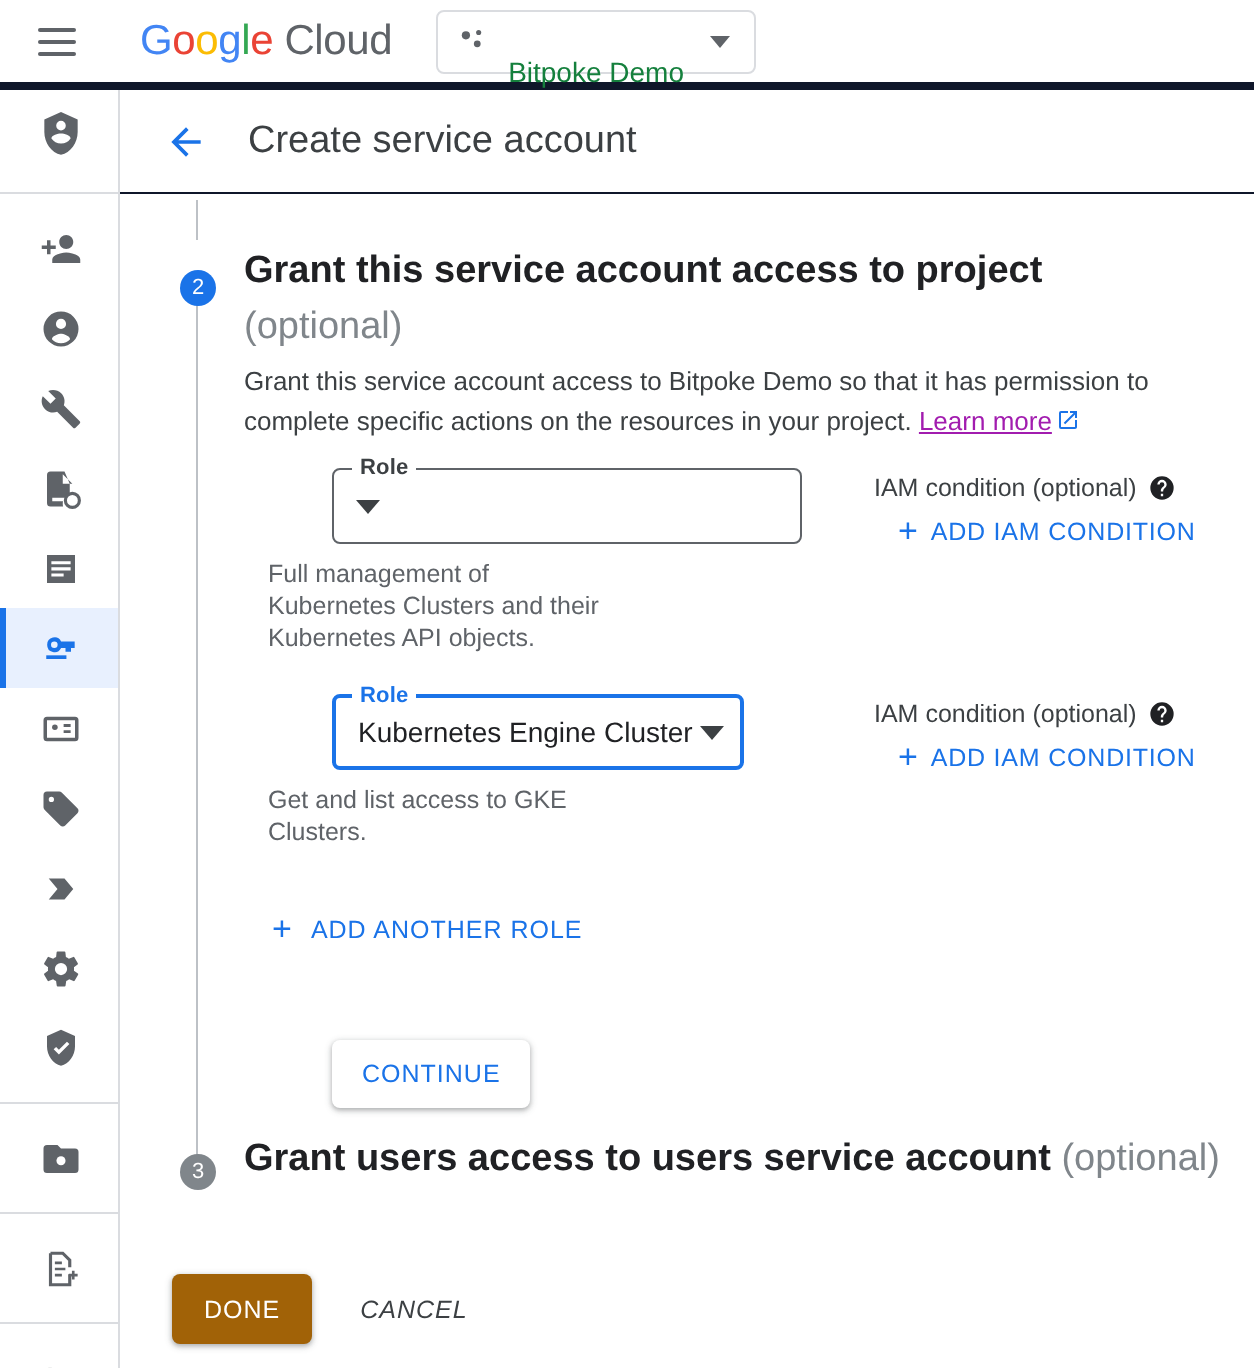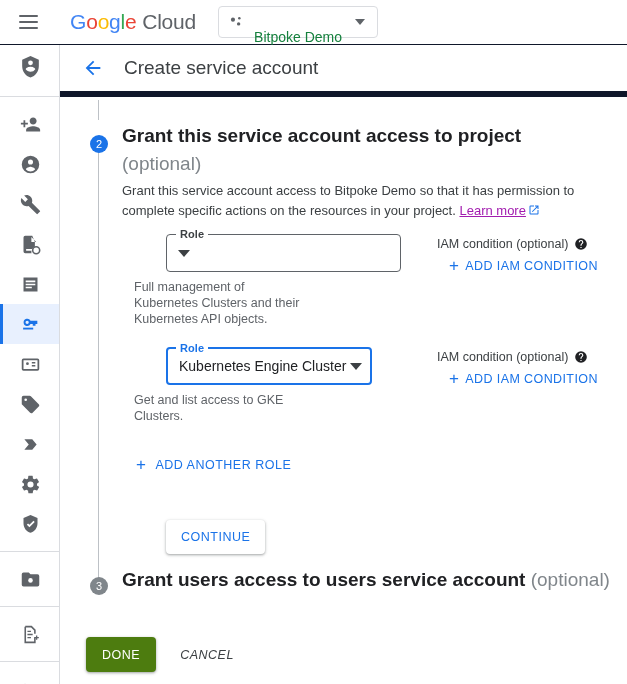--- a/index.html
+++ b/index.html
@@ -8,21 +8,21 @@
     overflow: hidden;
     background: #ffffff;
     font-family: "Liberation Sans", sans-serif;
     -webkit-font-smoothing: antialiased;
   }
   .app { position: relative; width: 627px; height: 684px; }
 
   
   .topbar {
     position: absolute; top: 0; left: 0; width: 627px; height: 45px;
-    background: #fff; border-bottom: 1px solid #0f172a;
+    background: #fff; border-bottom: 4px solid #0f172a;
     display: flex; align-items: center;
   }
   .hamburger {
     width: 24px; height: 24px; margin-left: 19px;
     display: flex; flex-direction: column; justify-content: center; gap: 4px;
     cursor: pointer;
   }
   .hamburger span { display: block; height: 2px; width: 19px; background: #5f6368; border-radius: 1px; }
   .brand { margin-left: 27px; font-size: 21px; letter-spacing: -0.2px; white-space: nowrap; cursor: pointer; }
   .brand .g1 { color: #4285f4; } .brand .g2 { color: #ea4335; }
@@ -53,21 +53,21 @@
   .rail-item.active { background: #e8f0fe; }
   .rail-item.active::before {
     content: ""; position: absolute; left: 0; top: 0; bottom: 0; width: 3px; background: #1a73e8;
   }
   .rail-divider { height: 1px; background: #dadce0; margin: 7px 0; }
   svg.ic { display: block; }
 
   
   .pagehead {
     position: absolute; top: 45px; left: 60px; width: 567px; height: 52px;
-    background: #fff; border-bottom: 6px solid #0f172a;
+    background: #fff; border-bottom: 1px solid #0f172a;
     display: flex; align-items: center;
   }
   .backbtn { width: 24px; height: 24px; margin-left: 21px; cursor: pointer; display:flex; align-items:center; justify-content:center;}
   .pagetitle { margin-left: 19px; font-size: 19px; color: #3c4043; font-weight: 400; white-space: nowrap; }
 
   
   .body {
     position: absolute; top: 98px; left: 60px; width: 567px; height: 586px;
     background: #fff; overflow: hidden;
   }
@@ -150,21 +150,21 @@
     font-size: 19px; font-weight: 700; color: #202124; white-space: nowrap;
   }
   .sect3-title .opt { color: #80868b; font-weight: 400; }
 
   
   .bottombar {
     position: absolute; left: 60px; top: 625px; width: 567px; height: 59px;
     background: #fff; display: flex; align-items: center; padding-left: 26px; gap: 12px;
   }
   .done-btn {
-    height: 35px; padding: 0 16px; background: #4d7c0f; border: none; border-radius: 4px;
+    height: 35px; padding: 0 16px; background: #a16207; border: none; border-radius: 4px;
     color: #fff; font-size: 12.5px; font-weight: 500; letter-spacing: .5px; cursor: pointer;
     font-family: "Liberation Sans", sans-serif; text-transform: uppercase;
     box-shadow: 0 1px 2px 0 rgba(60,64,67,.3), 0 1px 3px 1px rgba(60,64,67,.15);
   }
   .cancel-btn {
     height: 35px; padding: 0 12px; background: transparent; border: none;
     color: #3c4043; font-size: 12.5px; font-weight: 500; letter-spacing: .5px; cursor: pointer;
     font-family: "Liberation Sans", sans-serif; text-transform: uppercase; font-style: italic;
   }
 </style>

